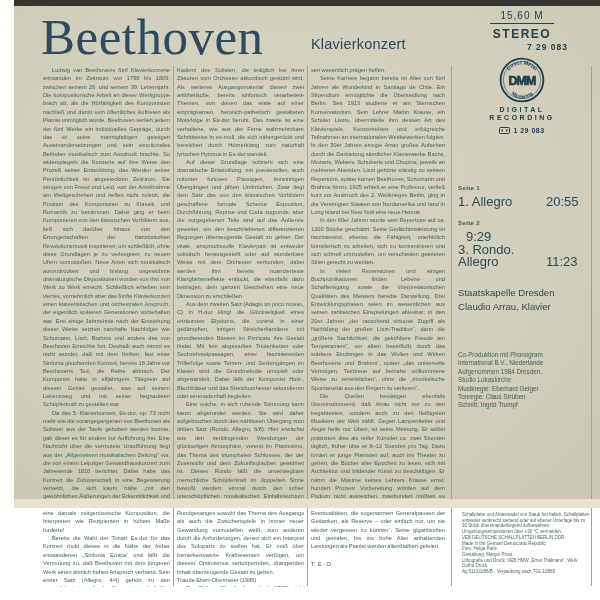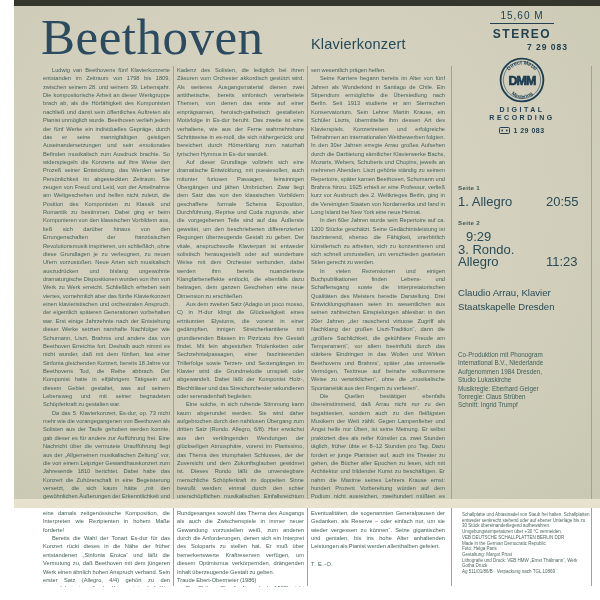--- a/index.html
+++ b/index.html
@@ -137,22 +137,22 @@
         <span class="d">9:29</span>
       </div>
         <div class="track">
         <span class="t">3. Rondo. Allegro</span>
         <span class="d">11:23</span>
       </div>
       </div>
   </div>
 
   <div class="artists">
+      <div>Staatskapelle Dresden</div>
       <div>Claudio Arrau, Klavier</div>
-      <div>Staatskapelle Dresden</div>
     </div>
 
   <div class="credits">
       <div>Co-Produktion mit Phonogram</div>
       <div>International B.V., Niederlande</div>
       <div>Aufgenommen 1984 Dresden,</div>
       <div>Studio Lukaskirche</div>
       <div>Musikregie: Eberhard Geiger</div>
       <div>Tonregie: Claus Strüben</div>
       <div>Schnitt: Ingrid Trumpf</div>

